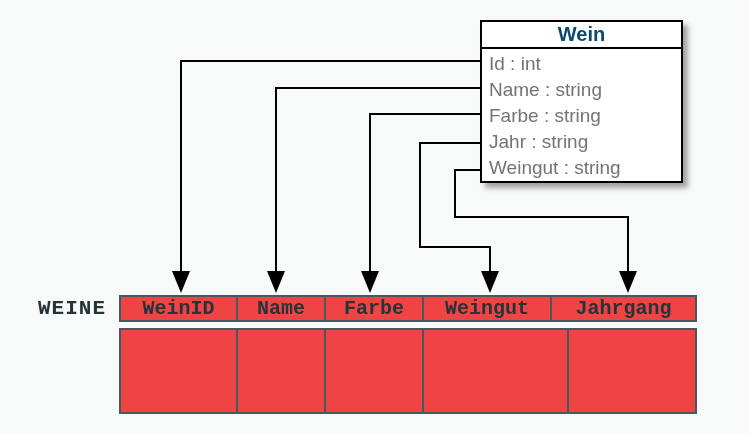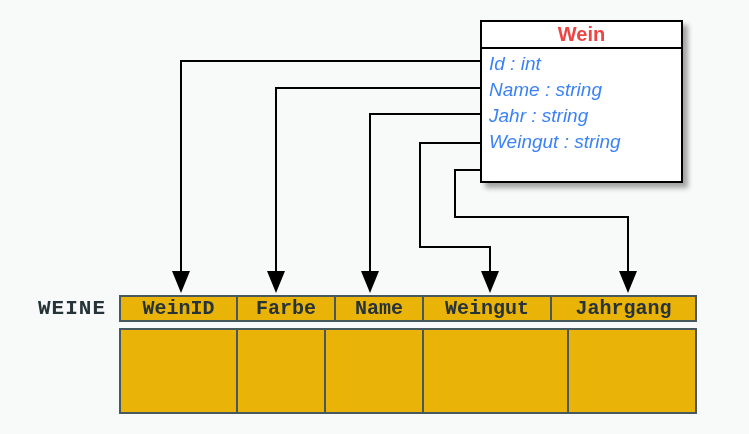--- a/index.html
+++ b/index.html
@@ -35,48 +35,47 @@
     background: #ffffff;
     box-shadow: 5px 5px 5px rgba(0,0,0,0.35);
   }
   .class-title {
     height: 25px;
     line-height: 25px;
     border-bottom: 2px solid #000;
     text-align: center;
     font-weight: bold;
     font-size: 20px;
-    color: #ef4444;
+    color: #0c4a6e;
   }
   .class-attrs { padding: 2px 2px 0 7px; }
   .class-attr {
     height: 26px;
     line-height: 26px;
     font-size: 19px;
-    color: #3b82f6;
+    color: #737373;
     white-space: nowrap;
-    font-style: italic;
   }
   
   .tbl-label {
     position: absolute;
     left: 38px; top: 296px;
     height: 25px; line-height: 25px;
     font-family: "Liberation Mono", monospace;
     font-weight: bold;
     font-size: 21px;
     letter-spacing: 1px;
     color: #263339;
   }
   .thead, .tbody {
     position: absolute;
     left: 119px;
     display: flex;
     border: 2px solid #47585f;
-    background: #eab308;
+    background: #ef4444;
   }
   .thead { top: 295px; height: 23px; }
   .tbody { top: 328px; height: 82px; }
   .th, .td {
     box-sizing: border-box;
     height: 100%;
   }
   .th {
     line-height: 23px;
     text-align: center;
@@ -119,31 +118,32 @@
       <path d="M480 170 H455 V217 H628 V272"></path>
       <polygon points="619,271 637,271 628,293"></polygon>
     </g>
   </svg>
 
   <div class="class-box">
     <div class="class-title">Wein</div>
     <div class="class-attrs">
       <div class="class-attr">Id : int</div>
       <div class="class-attr">Name : string</div>
+      <div class="class-attr">Farbe : string</div>
       <div class="class-attr">Jahr : string</div>
       <div class="class-attr">Weingut : string</div>
     </div>
   </div>
 
   <div class="tbl-label">WEINE</div>
 
   <div class="thead">
     <div class="th c0">WeinID</div>
+    <div class="th c1 divider">Name</div>
     <div class="th c2 divider">Farbe</div>
-    <div class="th c1 divider">Name</div>
     <div class="th c4 divider">Weingut</div>
     <div class="th c3 divider">Jahrgang</div>
   </div>
 
   <div class="tbody">
     <div class="td c0"></div>
     <div class="td c1 divider"></div>
     <div class="td c2 divider"></div>
     <div class="td c3 divider"></div>
     <div class="td c4 divider"></div>

